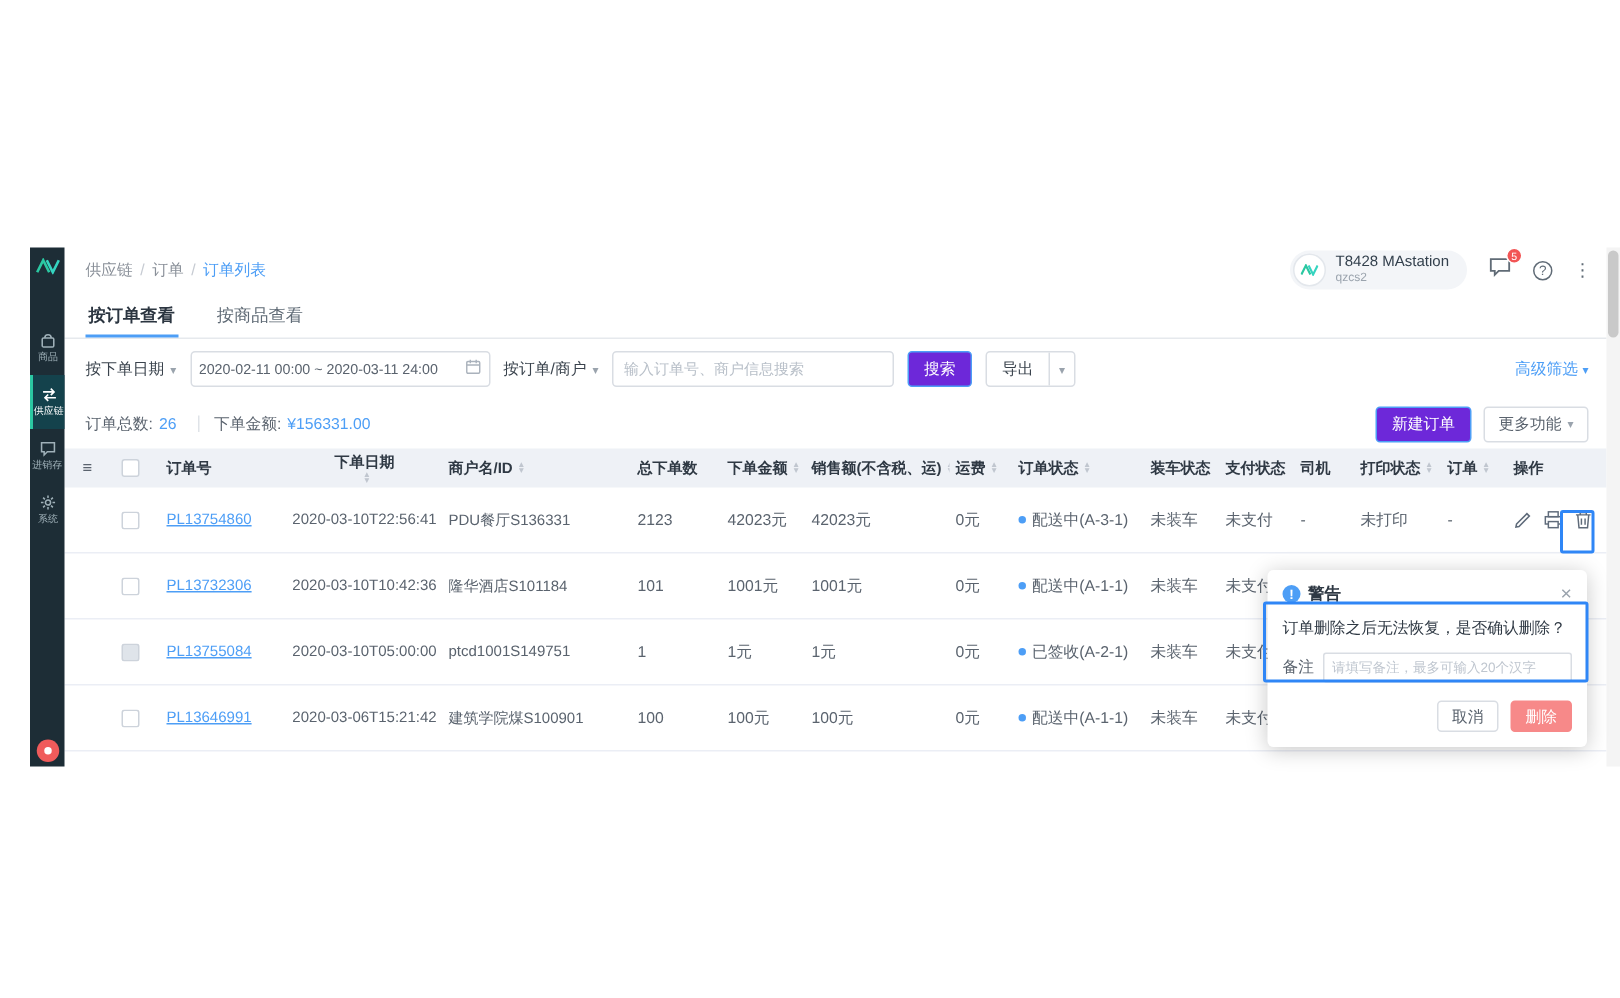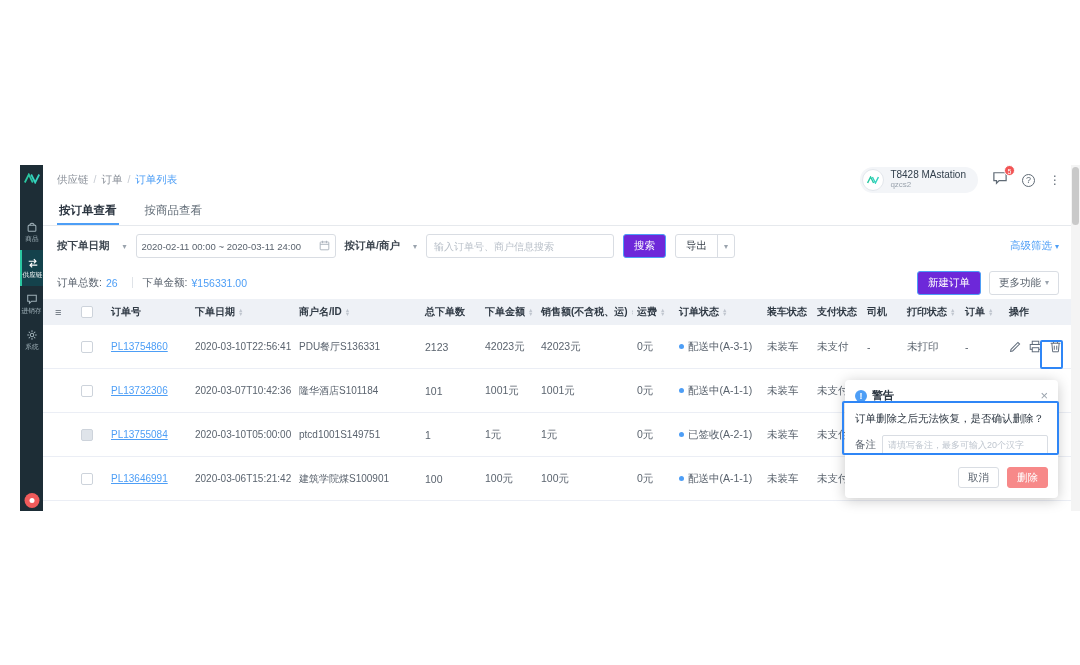--- a/index.html
+++ b/index.html
@@ -41,21 +41,21 @@
   .help-circle { width:13px; height:13px; border-radius:50%; border:1.3px solid #606b76; color:#606b76; font-size:9px; line-height:11px; text-align:center; }
   .kebab { font-size:12px; color:#606b76; letter-spacing:0; }
 
   
   .tabbar { height:31px; border-bottom:1px solid #e6e9ed; padding-left:14px; display:flex; gap:24px; }
   .tab { font-size:11.5px; color:#606b76; padding:8px 2px 10px; cursor:pointer; }
   .tab.active { color:#2b3540; border-bottom:2px solid #4d9ef6; font-weight:bold; }
 
   
   .filterbar { height:40px; display:flex; align-items:center; gap:9px; padding:0 12px 0 14px; }
-  .dd-label { font-size:10.5px; color:#3a434d; display:flex; align-items:center; gap:13px; cursor:pointer; white-space:nowrap;font-weight:bold; }
+  .dd-label { font-size:10.5px; color:#3a434d; display:flex; align-items:center; gap:4px; cursor:pointer; white-space:nowrap; }
   .caret { font-size:8px; color:#9aa3ad; }
   .inputbox { height:24px; border:1px solid #d9dde3; border-radius:3px; display:flex; align-items:center; background:#fff; }
   .date-input { width:200px; padding:0 5px; justify-content:space-between; }
   .date-input input { border:0; outline:0; width:172px; font-size:9.5px; color:#5a636e; font-family:inherit; background:transparent; }
   .search-input { width:188px; padding:0 7px; }
   .search-input input { border:0; outline:0; width:100%; font-size:10px; color:#5a636e; font-family:inherit; background:transparent; }
   .search-input input::placeholder, .date-input input::placeholder { color:#b9c0c9; }
   .btn { height:24px; border-radius:3px; font-size:10.5px; display:inline-flex; align-items:center; justify-content:center; cursor:pointer; white-space:nowrap; }
   .btn-primary { background:#6d28d9; color:#fff; border:1px solid #4d9ef6; padding:0 10px; }
   .split-btn { height:24px; border:1px solid #d9dde3; border-radius:3px; display:flex; align-items:stretch; background:#fff; cursor:pointer; }
@@ -69,21 +69,21 @@
   .sum-num { color:#4d9ef6; margin:0 4px; }
   .sum-sep { width:1px; height:11px; background:#dfe3e8; margin:0 10px; }
   .sum-actions { margin-left:auto; display:flex; gap:8px; }
   .btn-plain { background:#fff; border:1px solid #d9dde3; color:#5a636e; padding:0 9px; gap:4px; }
 
   
   .thead { display:flex; align-items:center; background:#eef1f6; height:26px; padding-left:8px; }
   .tr { display:flex; align-items:center; height:44px; border-bottom:1px solid #ebeef5; padding-left:8px; }
   .td,.th { padding:0 4px; font-size:10.5px; color:#5a636e; white-space:nowrap; overflow:hidden; display:flex; align-items:center; }
   .th { font-size:10px; color:#2f3944; font-weight:bold; }
-  .c-hicon{width:26px;} .c-check{width:30px;} .c-order{width:84px;} .c-date{width:104px; font-size:10px;}
+  .c-hicon{width:26px;} .c-check{width:30px;} .c-order{width:84px;} .c-date{width:104px; font-size:10px;flex-direction:column;}
   .c-merchant{width:126px; font-size:10px;} .c-qty{width:60px;} .c-amt{width:56px;} .c-sales{width:96px;text-align:right;}
   .c-freight{width:42px;} .c-status{width:88px;} .c-load{width:50px;} .c-pay{width:50px;}
   .c-driver{width:40px;} .c-print{width:58px;} .c-extra{width:44px;} .c-ops{width:66px; overflow:visible;}
   .sorter { display:inline-flex; flex-direction:column; margin-left:3px; line-height:4px; }
   .sorter i { font-style:normal; font-size:5.5px; color:#c0c6cf; line-height:4.5px; }
   .hamb { font-size:11px; color:#5a636e; cursor:pointer; }
   .checkbox { width:12px; height:12px; border:1px solid #cdd3db; border-radius:2px; background:#fff; display:inline-block; cursor:pointer; }
   .checkbox.dim { background:#dfe4ea; border-color:#cdd3db; }
   .order-link { color:#4d9ef6; text-decoration:underline; font-size:10px; cursor:pointer; }
   .dot { width:5px; height:5px; border-radius:50%; background:#4d9ef6; display:inline-block; margin-right:4px; flex-shrink:0; }
@@ -378,21 +378,21 @@
         </div>
 
         <div class="tr">
           <div class="td c-hicon"></div>
           <div class="td c-check">
               <span class="checkbox"></span>
             </div>
           <div class="td c-order">
               <span class="order-link">PL13732306</span>
             </div>
-          <div class="td c-date">2020-03-07T10:42:36</div>
+          <div class="td c-date">2020-03-10T10:42:36</div>
           <div class="td c-merchant">隆华酒店S101184</div>
           <div class="td c-qty">101</div>
           <div class="td c-amt">1001元</div>
           <div class="td c-sales">1001元</div>
           <div class="td c-freight">0元</div>
           <div class="td c-status">
               <span class="dot"></span>
               <span>配送中(A-1-1)</span>
             </div>
           <div class="td c-load">未装车</div>

